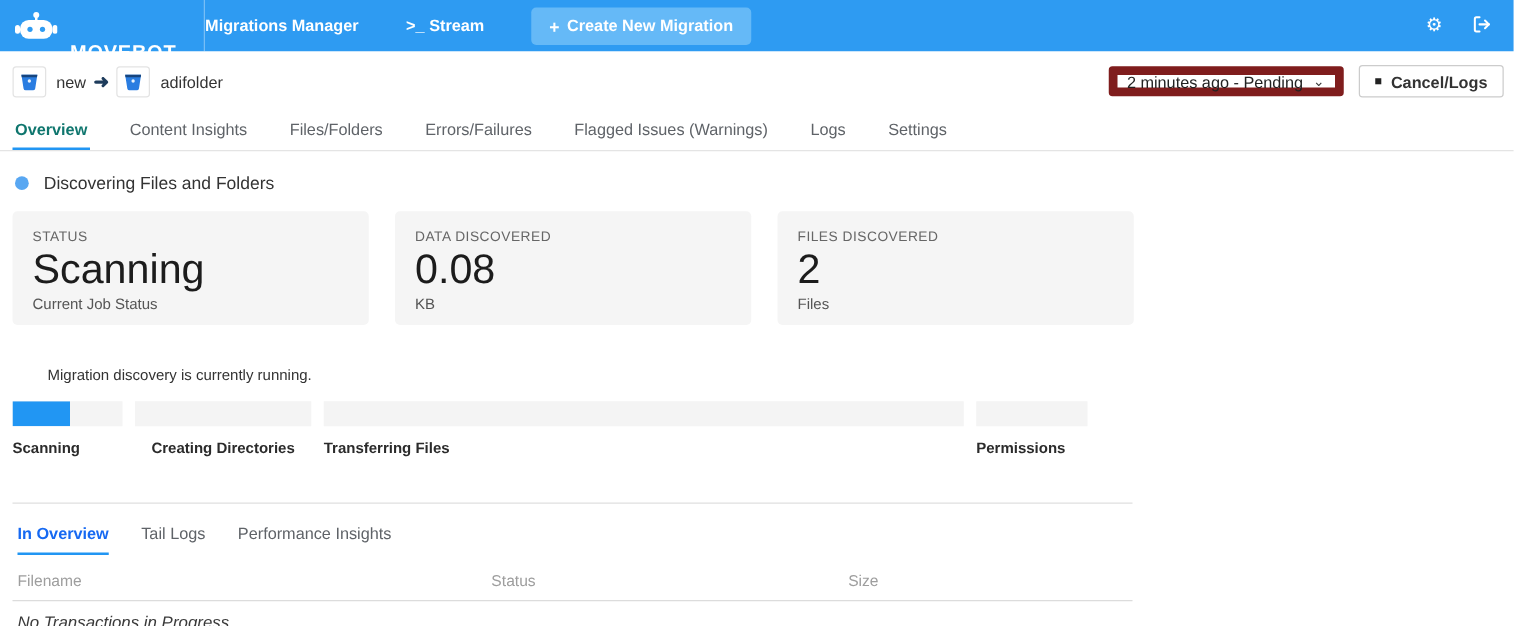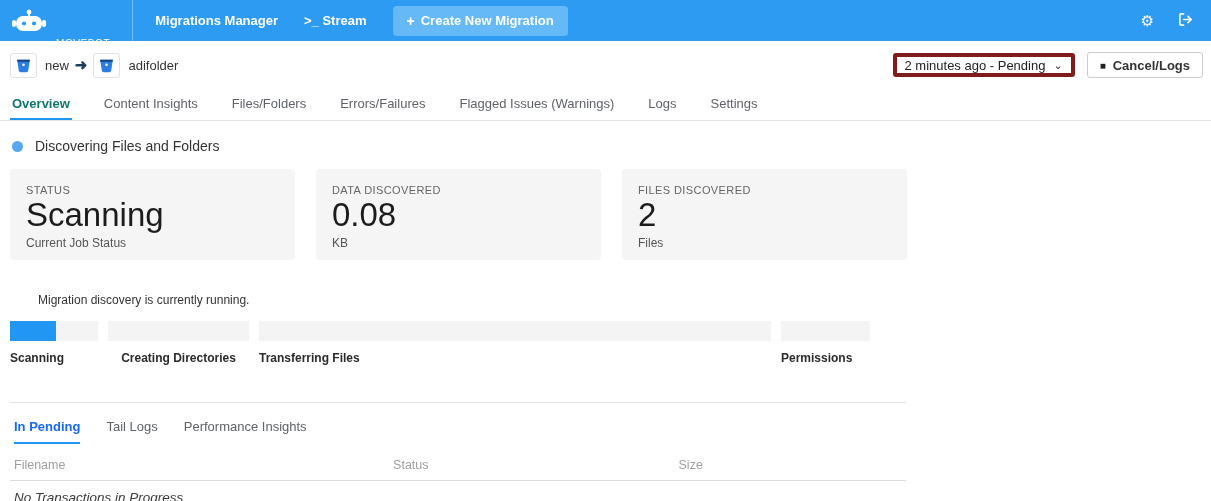--- a/index.html
+++ b/index.html
@@ -2,39 +2,39 @@
 <html><head>
 <meta charset="utf-8">
 <style>
   * { margin:0; padding:0; box-sizing:border-box; }
   html,body { width:1211px; height:501px; background:#fff; overflow:hidden;
     font-family:"Liberation Sans", sans-serif; }
 
   
   .topbar { height:41px; background:#2e9bf2; display:flex; align-items:center; color:#fff; }
   .brand { display:flex; align-items:center; gap:10px; padding:0 22px 0 12px; height:100%; }
-  .brand-name { font-size:10px; font-weight:normal; letter-spacing:.6px;margin-top:45px; }
-  .topnav { display:flex; align-items:center; height:100%; border-left:1px solid rgba(255,255,255,.35); padding-left:22px; gap:26px; }
+  .brand-name { font-size:16px; font-weight:bold; letter-spacing:.6px;margin-top:45px; }
+  .topnav { display:flex; align-items:center; height:100%; border-left:1px solid rgba(255,255,255,.35); gap:38px; }
   .topnav-item { font-size:13px; font-weight:600; color:#fff; cursor:pointer; white-space:nowrap; }
   .create-btn { background:#65b9f7; border:none; border-radius:4px; color:#fff; font-size:13px;
     font-weight:600; padding:7px 14px; display:flex; align-items:center; gap:6px; cursor:pointer;
     font-family:"Liberation Sans", sans-serif; }
   .create-btn .plus { font-weight:bold; font-size:14px; }
   .topbar-right { margin-left:auto; display:flex; align-items:center; gap:24px; padding-right:18px; }
   .top-icon { color:#fff; font-size:15px; cursor:pointer; line-height:1; }
 
   
   .mig-header { display:flex; align-items:center; padding:11px 8px 6px 10px; }
   .endpoint { display:flex; align-items:center; gap:8px;justify-content:space-between; }
   .bucket-box { width:27px; height:25px; border:1px solid #e3e3e3; border-radius:3px; background:#fff;
     display:flex; align-items:center; justify-content:center; }
   .endpoint-name { font-size:13px; color:#333; }
   .flow-arrow { color:#1e3c5c; font-size:15px; font-weight:bold; margin:0 6px; }
   .mig-header-right { margin-left:auto; display:flex; align-items:center; gap:12px; }
-  .run-select { border:4px solid #7f1d1d; border-radius:3px; background:#fff; height:24px;
+  .run-select { border:7px solid #7f1d1d; border-radius:3px; background:#fff; height:24px;
     display:flex; align-items:center; gap:8px; padding:0 8px; font-size:13px; color:#222; cursor:pointer;text-align:right; }
   .run-select .chev { font-size:11px; color:#333; }
   .cancel-btn { border:1px solid #ccc; border-radius:3px; background:#fff; height:26px;
     display:flex; align-items:center; gap:7px; padding:0 12px; font-size:13px; font-weight:600;
     color:#333; cursor:pointer; font-family:"Liberation Sans", sans-serif; }
   .cancel-btn .stop { font-size:10px; color:#222; }
 
   
   .tabs { display:flex; gap:30px; padding:6px 10px 0 10px; border-bottom:1px solid #e4e4e4; }
   .tab { font-size:13px; color:#5f6368; padding:6px 2px 9px 2px; cursor:pointer; white-space:nowrap; }
@@ -197,21 +197,21 @@
 <div class="stage-labels">
   <span class="stage-label stage-1">Scanning</span>
   <span class="stage-label stage-2">Creating Directories</span>
   <span class="stage-label stage-3">Transferring Files</span>
   <span class="stage-label stage-4">Permissions</span>
 </div>
 
 <div class="divider"></div>
 
 <div class="detail-tabs">
-  <span class="dtab active">In Pending</span>
+  <span class="dtab active">In Overview</span>
   <span class="dtab">Tail Logs</span>
   <span class="dtab">Performance Insights</span>
 </div>
 
 <div class="table">
   <div class="thead">
     <span class="th th-filename">Filename</span>
     <span class="th th-status">Status</span>
     <span class="th th-size">Size</span>
   </div>

